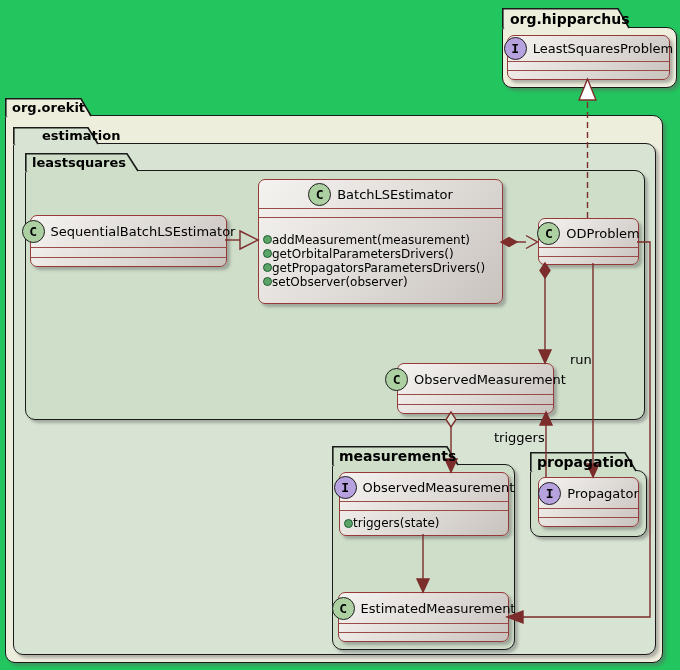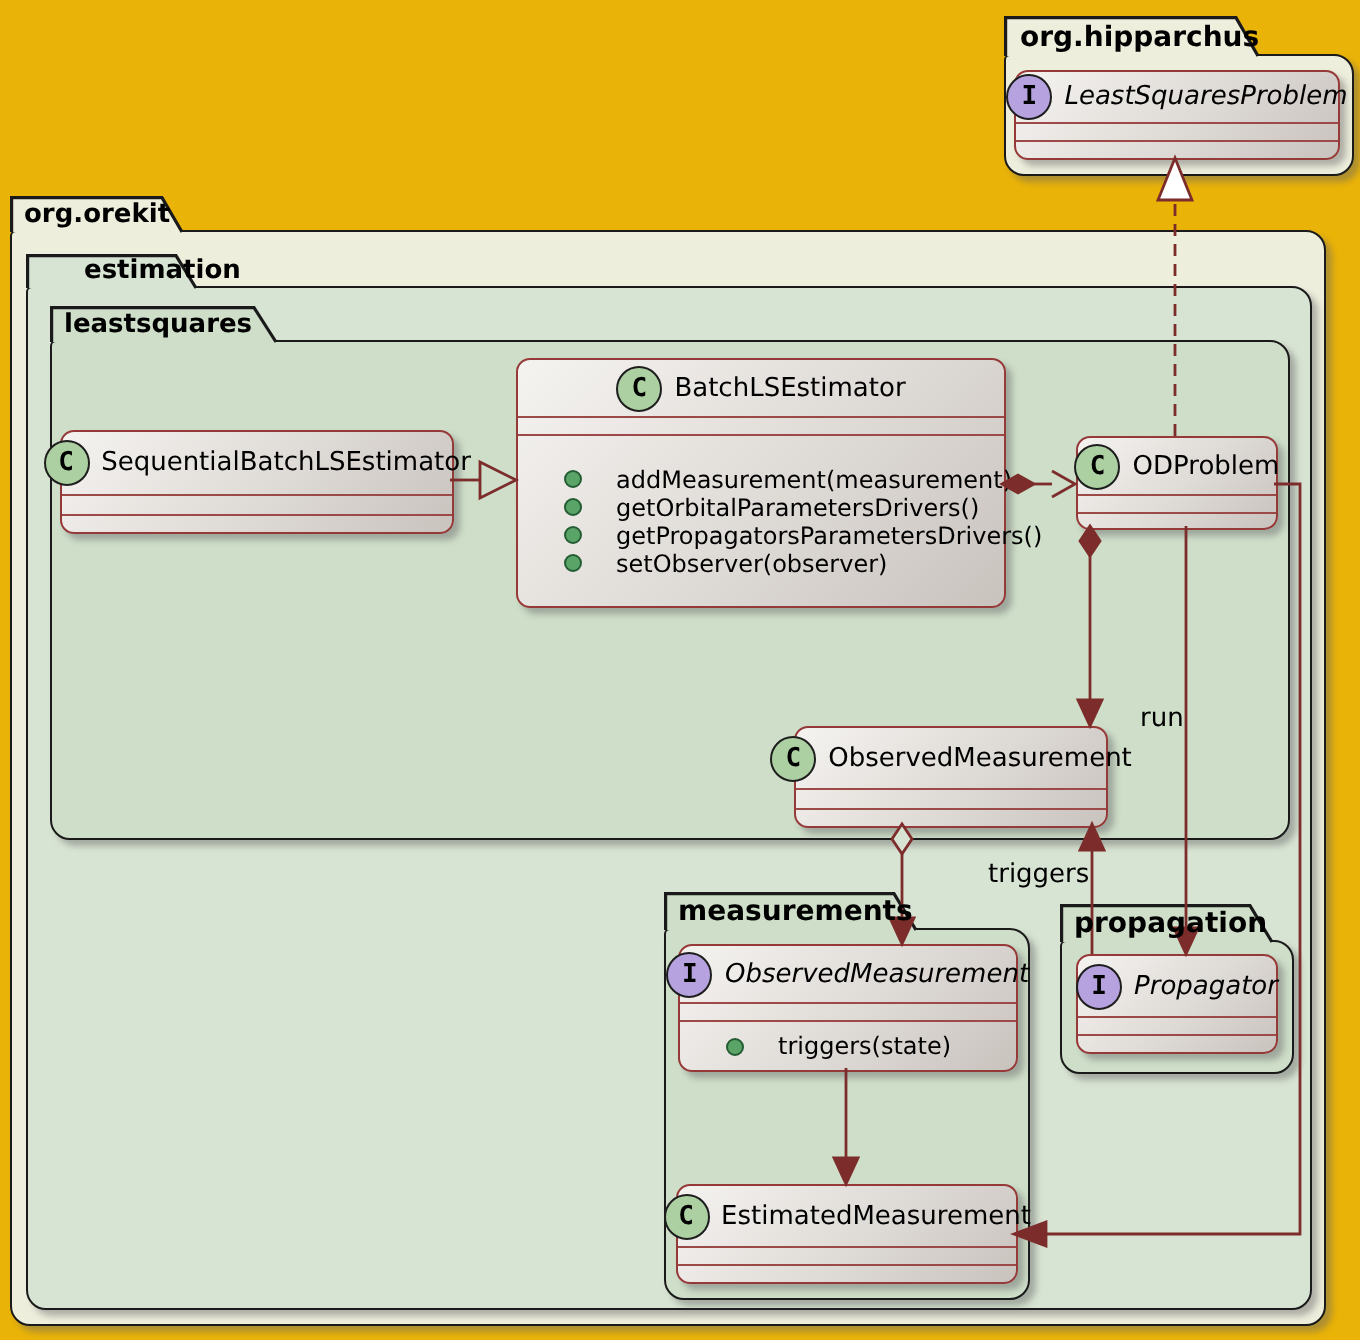--- a/index.html
+++ b/index.html
@@ -1,46 +1,46 @@
 <!DOCTYPE html>
 <html><head>
 <meta charset="utf-8">
 <style>
   html,body{margin:0;padding:0;background:#ffffff;}
-  #canvas{position:relative;width:680px;height:670px;background:#eab308;overflow:hidden;
+  #canvas{position:relative;width:680px;height:670px;background:#22c55e;overflow:hidden;
           font-family:"DejaVu Sans","Liberation Sans",sans-serif;color:#000;}
 
   
   .pkg-body{position:absolute;border:1.6px solid #1a1a1a;border-radius:3px 10px 10px 10px;
             box-shadow:3px 3px 3px rgba(100,100,100,.45);}
   .pkg-cream{background:#eeeedd;}
   .pkg-green-outer{background:#d8e4d3;}
   .pkg-green-inner{background:#cedec9;}
   .tab-svg{position:absolute;overflow:visible;}
   .tab-label{position:absolute;font-size:13px;font-weight:bold;white-space:nowrap;
              line-height:1;z-index:7;}
 
   
   .uml-class{position:absolute;background:linear-gradient(135deg,#f5f3f0 0%,#dedad6 55%,#c9c3be 100%);
              border:1.4px solid #963a39;border-radius:7px;
              box-shadow:3px 3px 3px rgba(100,100,100,.45);z-index:5;
              display:flex;flex-direction:column;}
   .cls-title{display:flex;align-items:center;justify-content:center;gap:6px;
              padding:0 6px;font-size:13px;white-space:nowrap;flex:0 0 auto;}
-  .cls-title.italic .cls-name{font-style:italic;}
+  .cls-title.italic .cls-name{}
   .icon-circle{width:21px;height:21px;border-radius:50%;border:1.5px solid #1e1e1e;
                display:flex;align-items:center;justify-content:center;flex:0 0 auto;
                font-family:"DejaVu Sans Mono","Liberation Mono",monospace;
                font-weight:bold;font-size:13px;line-height:1;}
   .icon-class{background:#add0a3;}
   .icon-interface{background:#b5a2de;}
   .cmp{border-top:1px solid #9b4a48;flex:1 1 auto;}
   .cmp-methods{flex:0 0 auto;display:flex;flex-direction:column;justify-content:center;
                padding:2px 0;}
-  .method-row{display:flex;align-items:center;gap:17px;padding-left:23px;
+  .method-row{display:flex;align-items:center;gap:0;padding-left:4px;
               font-size:12px;line-height:14px;white-space:nowrap;}
   .bullet{width:7px;height:7px;border-radius:50%;background:#5aa468;border:1px solid #245c33;
           flex:0 0 auto;}
 
   
   #edges{position:absolute;left:0;top:0;z-index:6;pointer-events:none;}
   .edge-label{position:absolute;font-size:13px;line-height:1;z-index:7;white-space:nowrap;}
 </style>
 </head>
 <body>

